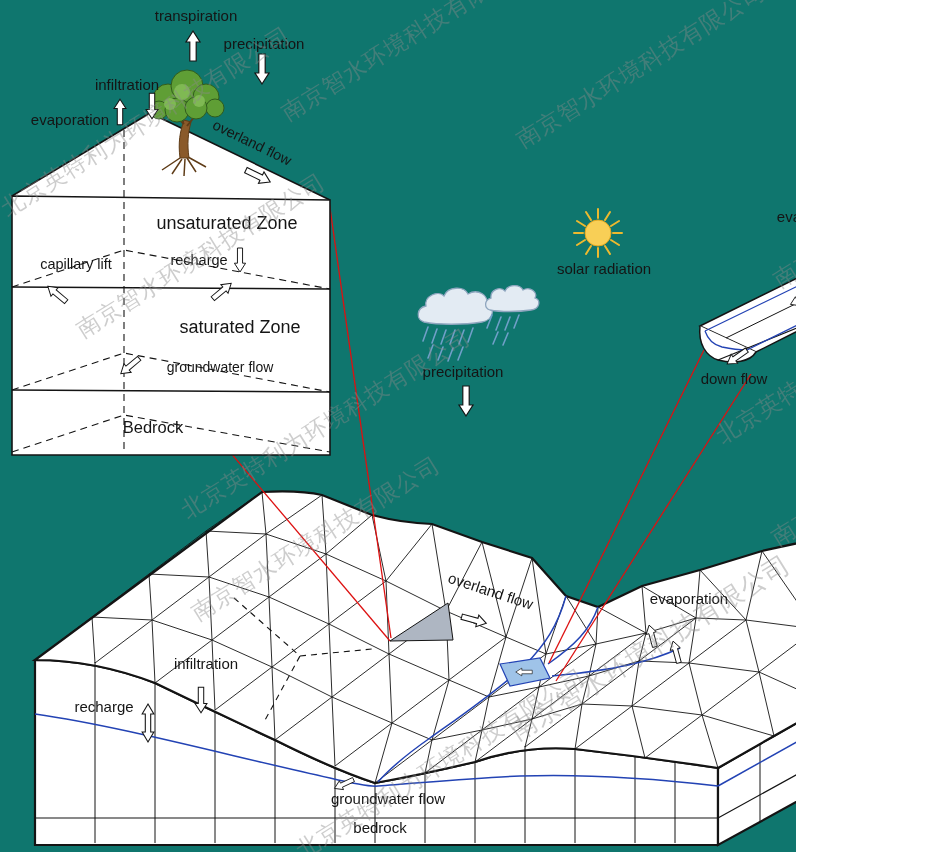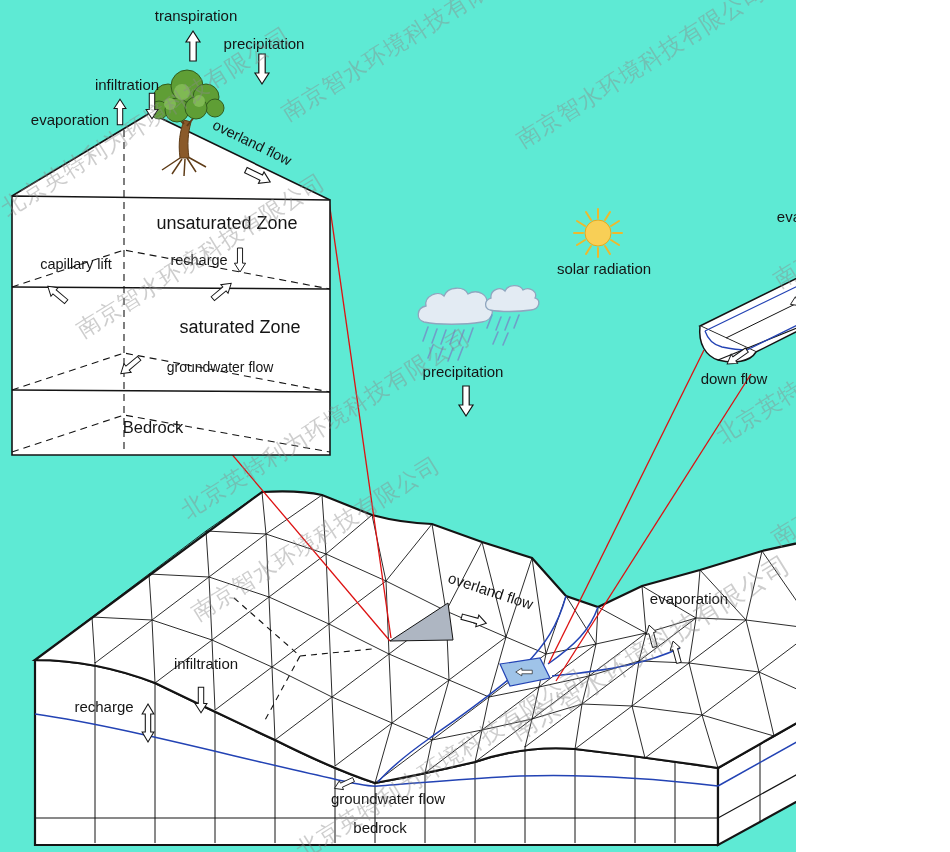--- a/index.html
+++ b/index.html
@@ -1,16 +1,16 @@
 <!DOCTYPE html>
 <html><head>
 <meta charset="utf-8">
 <style>
   html,body{margin:0;padding:0;background:#ffffff;}
-  .stage{position:relative;width:796px;height:852px;background:#5eead4;overflow:hidden;}
+  .stage{position:relative;width:796px;height:852px;background:#0f766e;overflow:hidden;}
   svg{display:block;}
   .lbl{font-family:"Liberation Sans",sans-serif;fill:#151515;}
   .lbl-big{font-family:"Liberation Sans",sans-serif;fill:#151515;}
   .wm{font-family:"DejaVu Sans",sans-serif;fill:#8a8a8a;opacity:.42;font-size:23px;letter-spacing:1px;text-anchor:middle;}
   .wm-big{font-size:26px;}
   text{user-select:none;}
 </style>
 </head>
 <body>
 

